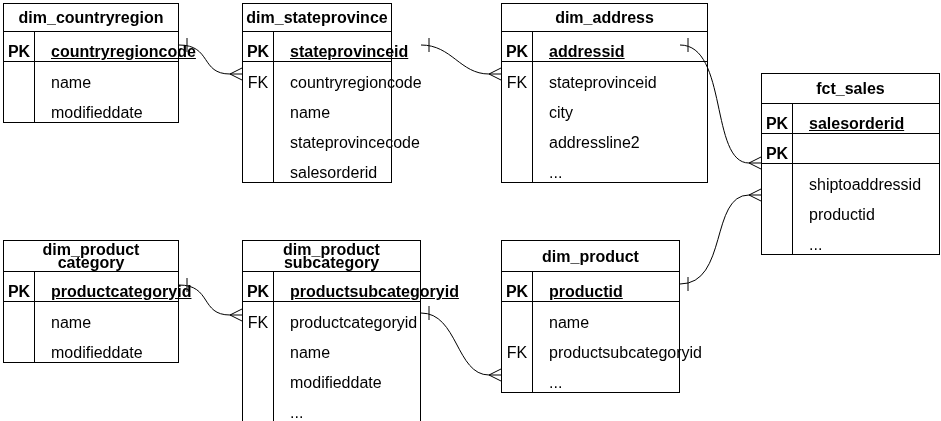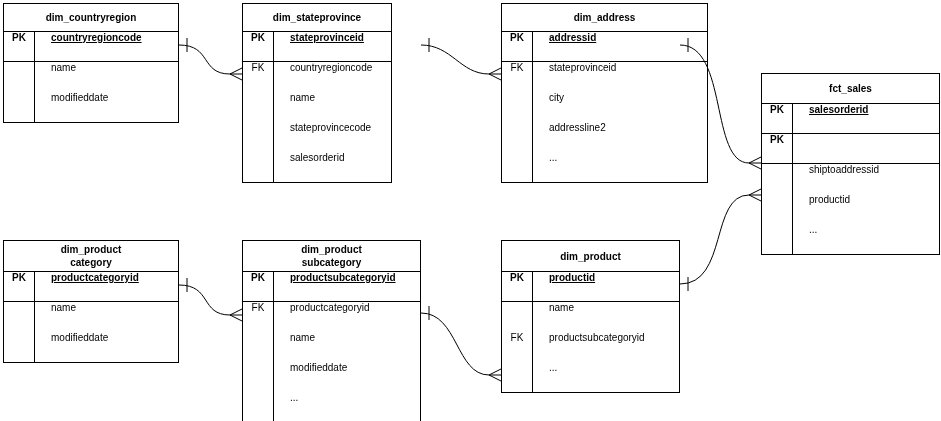--- a/index.html
+++ b/index.html
@@ -9,39 +9,39 @@
     background:#ffffff;
     font-family:"Liberation Sans", sans-serif;
     color:#000000;
     overflow:hidden;
   }
   .er-table{
     position:absolute;
     background:#ffffff;
     border:1px solid #000000;
     box-sizing:border-box;
-    font-size:10px;
+    font-size:16px;
   }
   .er-title{
     display:flex;align-items:center;justify-content:center;
     text-align:center;
     font-weight:bold;
     border-bottom:1px solid #000000;
     white-space:pre-line;
     line-height:13px;
     height:27px;
   }
   .er-rows{position:relative;}
   .er-rows::before{
     content:"";
     position:absolute;left:30px;top:0;bottom:0;width:1px;
     background:#000000;
   }
   .er-row{
-    display:flex;align-items:flex-start;
+    display:flex;align-items:flex-end;
     height:30px;
     box-sizing:border-box;
   }
   .er-row.pk{border-bottom:1px solid #000000;}
   .er-key{
     width:30px;min-width:30px;
     text-align:center;
   }
   .er-key.bold{font-weight:bold;}
   .er-field{padding-left:17px;}

